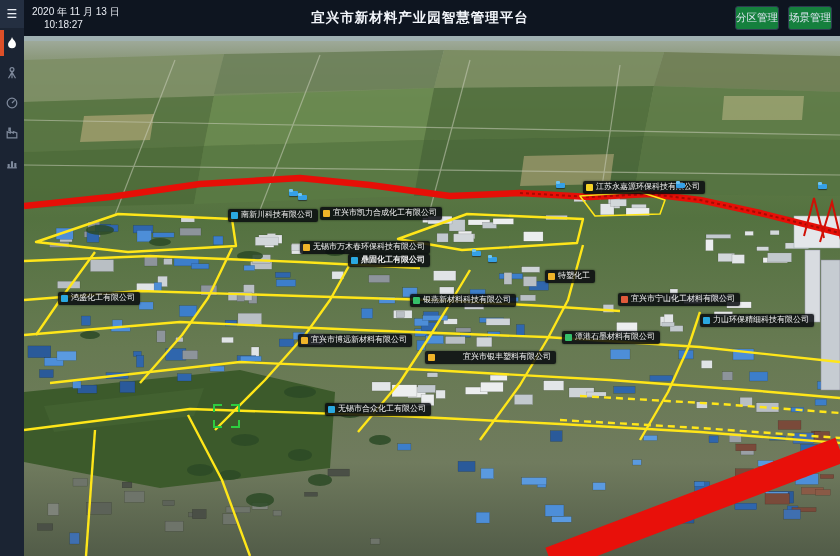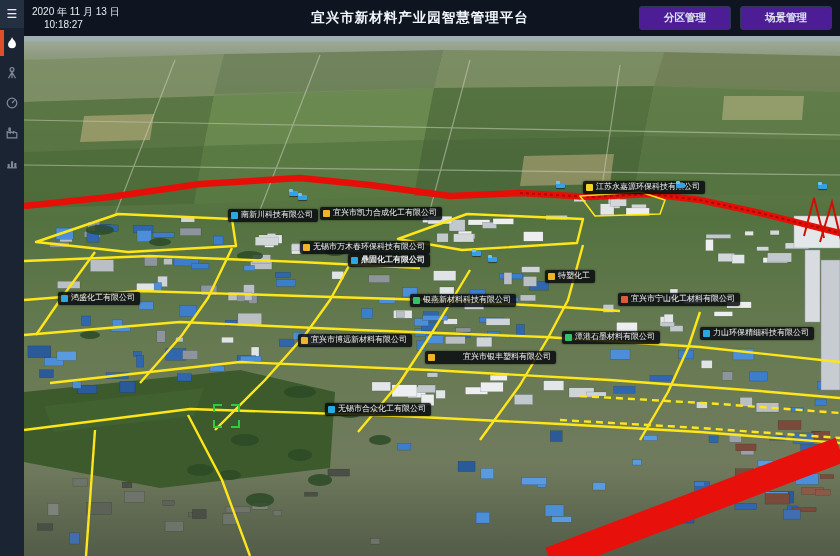--- a/index.html
+++ b/index.html
@@ -7,22 +7,22 @@
        font-family:"Liberation Sans","DejaVu Sans",sans-serif;background:#0f1622;}
 
   
   header{position:absolute;left:0;top:0;width:840px;height:36px;background:#0e1520;
          z-index:40;display:flex;align-items:center;}
   .datetime{margin-left:32px;color:#e8ecf2;font-size:10px;line-height:1.35;}
   .datetime .time{margin-left:12px;}
   .title{position:absolute;left:0;right:0;text-align:center;color:#f2f5fa;
          font-size:13.5px;font-weight:bold;letter-spacing:1px;pointer-events:none;}
   .hdr-right{position:absolute;right:8px;top:0;height:36px;display:flex;align-items:center;gap:9px;}
-  .hbtn{background:#4c1d95;border:1px solid #2e3a50;color:#dde4f0;font-size:10.5px;
-        padding:4px 24px;border-radius:3px;cursor:pointer;font-family:inherit;font-weight:bold;}
+  .hbtn{background:#15803d;border:1px solid #2e3a50;color:#dde4f0;font-size:10.5px;
+        padding:4px 0;border-radius:3px;cursor:pointer;font-family:inherit;}
   .dropdown{background:#1d2735;border-radius:3px;padding:3px 10px 1px;display:flex;
             flex-direction:column;align-items:center;cursor:pointer;min-width:48px;}
   .dd-label{font-size:10px;color:#c3b4ea;letter-spacing:1px;}
   .dd-line{display:block;width:52px;height:1px;background:#55617a;margin:3px 0 1px;}
 
   
   aside{position:absolute;left:0;top:0;width:24px;height:556px;background:#1b2433;z-index:50;}
   .side-top{height:28px;background:#242f41;display:flex;align-items:center;justify-content:center;
             color:#e8ecf2;font-size:12px;cursor:pointer;}
   .side-item{position:relative;height:30px;display:flex;align-items:center;justify-content:center;cursor:pointer;}
@@ -466,21 +466,21 @@
           <span>宜兴市博远新材料有限公司</span>
         </div>
         <div class="map-label" style="left: 521px; top: 234px;">
           <span class="lic" style="background: rgb(240, 180, 41);"></span>
           <span>特塑化工</span>
         </div>
         <div class="map-label" style="left: 594px; top: 257px;">
           <span class="lic" style="background: rgb(224, 90, 58);"></span>
           <span>宜兴市宁山化工材料有限公司</span>
         </div>
-        <div class="map-label" style="left: 676px; top: 291px;">
+        <div class="map-label" style="left: 676px; top: 278px;">
           <span class="lic" style="background: rgb(42, 168, 224);"></span>
           <span>力山环保精细科技有限公司</span>
         </div>
         <div class="map-label" style="left: 518px; top: 295px; margin-left: 20px;">
           <span class="lic" style="background: rgb(53, 192, 106);"></span>
           <span>潭港石墨材料有限公司</span>
         </div>
         <div class="map-label" style="left: 401px; top: 315px; gap: 28px;">
           <span class="lic" style="background: rgb(240, 180, 41);"></span>
           <span>宜兴市银丰塑料有限公司</span>

